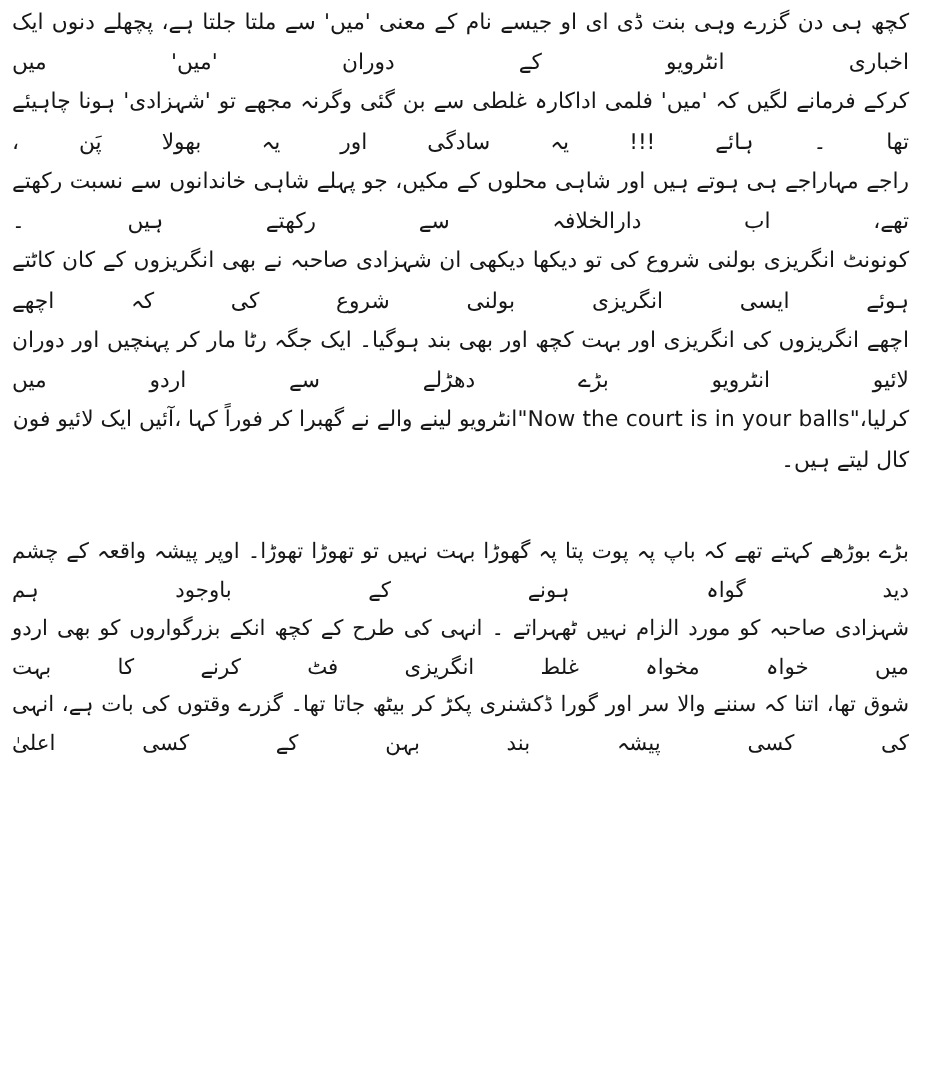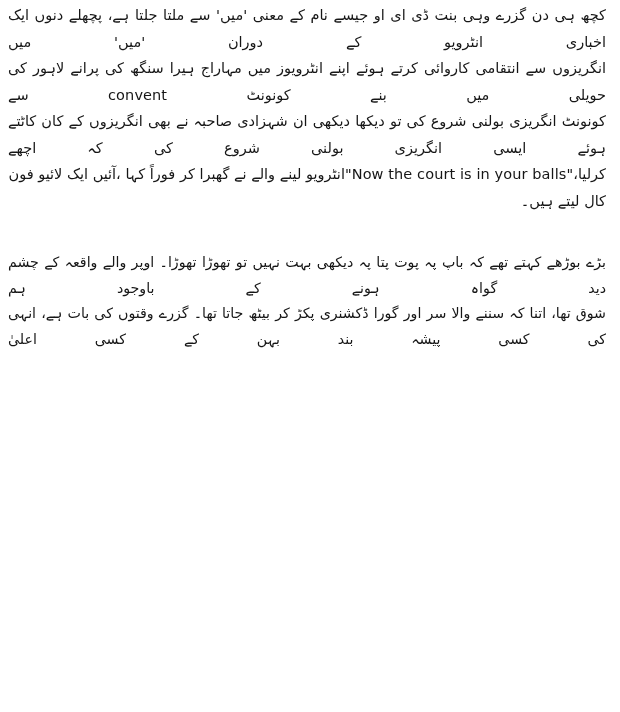--- a/index.html
+++ b/index.html
@@ -54,25 +54,28 @@
     line-height: 25.5px;
   }
 </style>
 </head>
 <body>
 
 <div class="page">
   <div id="text-body">
       <div class="para para-intro">
         <div class="line align-justify" dir="rtl">کچھ ہی دن گزرے وہی بنت ڈی ای او جیسے نام کے معنی 'میں' سے ملتا جلتا ہے، پچھلے دنوں ایک اخباری انٹرویو کے دوران 'میں' میں</div>
-        <div class="line align-justify" dir="rtl">انگریزوں سے انتقامی کاروائی کرتے ہوئے اپنے انٹرویوز میں مہاراج ہیرا سنگھ کی پرانے لاہور کی حویلی میں بنے کونونٹ convent سے</div>
+        <div class="line align-justify" dir="rtl">کرکے فرمانے لگیں کہ 'میں' فلمی اداکارہ غلطی سے بن گئی وگرنہ مجھے تو 'شہزادی' ہونا چاہیئے تھا ۔ ہائے !!! یہ سادگی اور یہ بھولا پَن ،</div>
+        <div class="line align-justify" dir="rtl">راجے مہاراجے ہی ہوتے ہیں اور شاہی محلوں کے مکیں، جو پہلے شاہی خاندانوں سے نسبت رکھتے تھے، اب دارالخلافہ سے رکھتے ہیں ۔</div>
         <div class="line align-justify" dir="rtl">کونونٹ انگریزی بولنی شروع کی تو دیکھا دیکھی ان شہزادی صاحبہ نے بھی انگریزوں کے کان کاٹتے ہوئے ایسی انگریزی بولنی شروع کی کہ اچھے</div>
+        <div class="line align-justify" dir="rtl">اچھے انگریزوں کی انگریزی اور بہت کچھ اور بھی بند ہوگیا۔ ایک جگہ رٹا مار کر پہنچیں اور دوران لائیو انٹرویو بڑے دھڑلے سے اردو میں</div>
         <div class="line align-right" dir="rtl">کرلیا،"Now the court is in your balls"انٹرویو لینے والے نے گھبرا کر فوراً کہا ،آئیں ایک لائیو فون کال لیتے ہیں۔</div>
       </div>
       <div class="para para-story">
-        <div class="line align-justify" dir="rtl">بڑے بوڑھے کہتے تھے کہ باپ پہ پوت پتا پہ دیکھی بہت نہیں تو تھوڑا تھوڑا۔ اوپر والے واقعہ کے چشم دید گواہ ہونے کے باوجود ہم</div>
+        <div class="line align-justify" dir="rtl">بڑے بوڑھے کہتے تھے کہ باپ پہ پوت پتا پہ گھوڑا بہت نہیں تو تھوڑا تھوڑا۔ اوپر پیشہ واقعہ کے چشم دید گواہ ہونے کے باوجود ہم</div>
+        <div class="line align-justify" dir="rtl">شہزادی صاحبہ کو مورد الزام نہیں ٹھہراتے ۔ انہی کی طرح کے کچھ انکے بزرگواروں کو بھی اردو میں خواہ مخواہ غلط انگریزی فٹ کرنے کا بہت</div>
         <div class="line align-justify" dir="rtl">شوق تھا، اتنا کہ سننے والا سر اور گورا ڈکشنری پکڑ کر بیٹھ جاتا تھا۔ گزرے وقتوں کی بات ہے، انہی کی کسی پیشہ بند بہن کے کسی اعلیٰ</div>
       </div>
     </div>
   <div class="partial-line-wrap">
     <div class="line align-justify" dir="rtl">کچھ ہی دن مزید گزرے تھے کہ شہزادی صاحبہ ایک اور لائیو شو میں انگریزی کا تڑکا لگانے آ گئیں اور انگریزوں کو مات دینے کی کوشش کرتے</div>
   </div>
 </div>
 
 </body></html>

